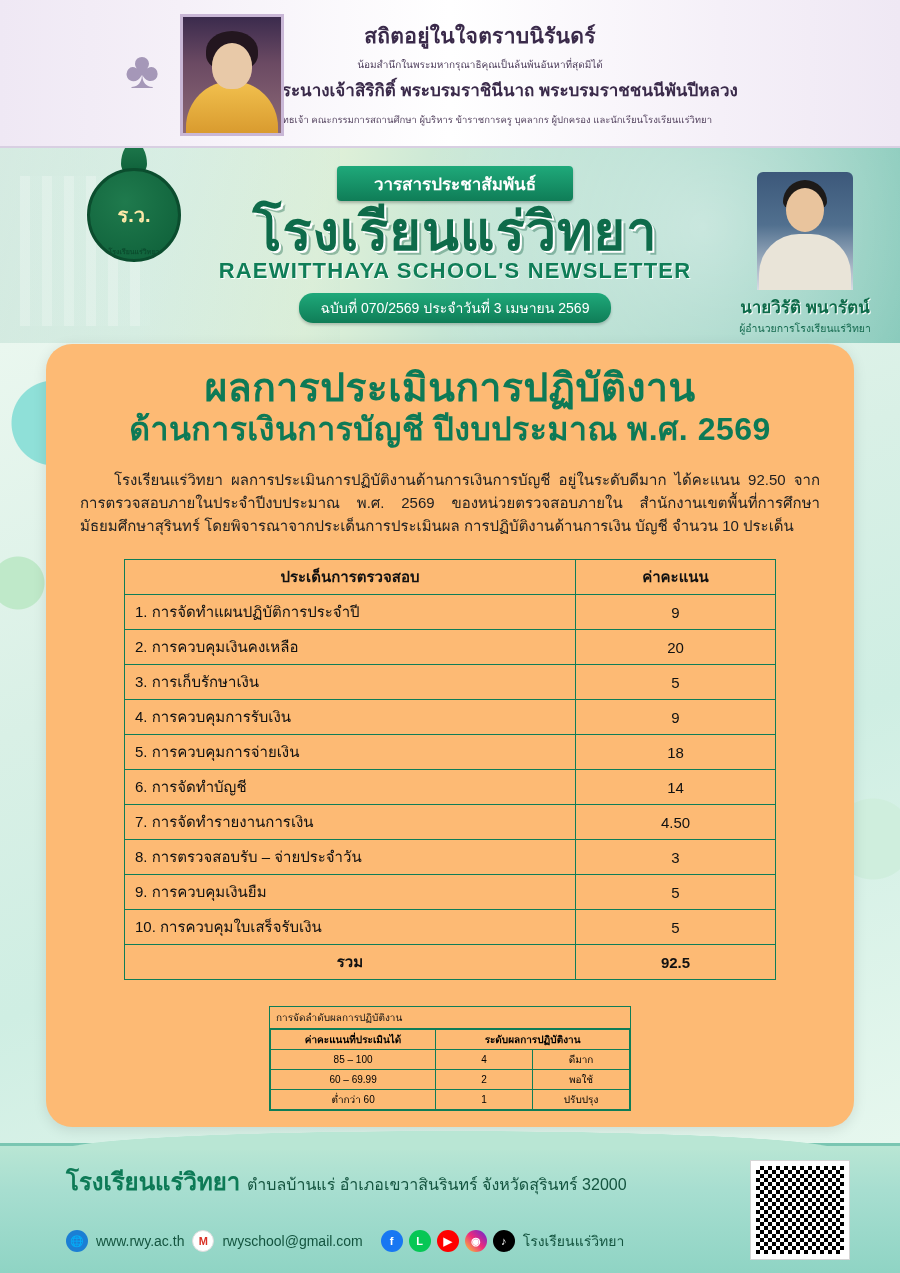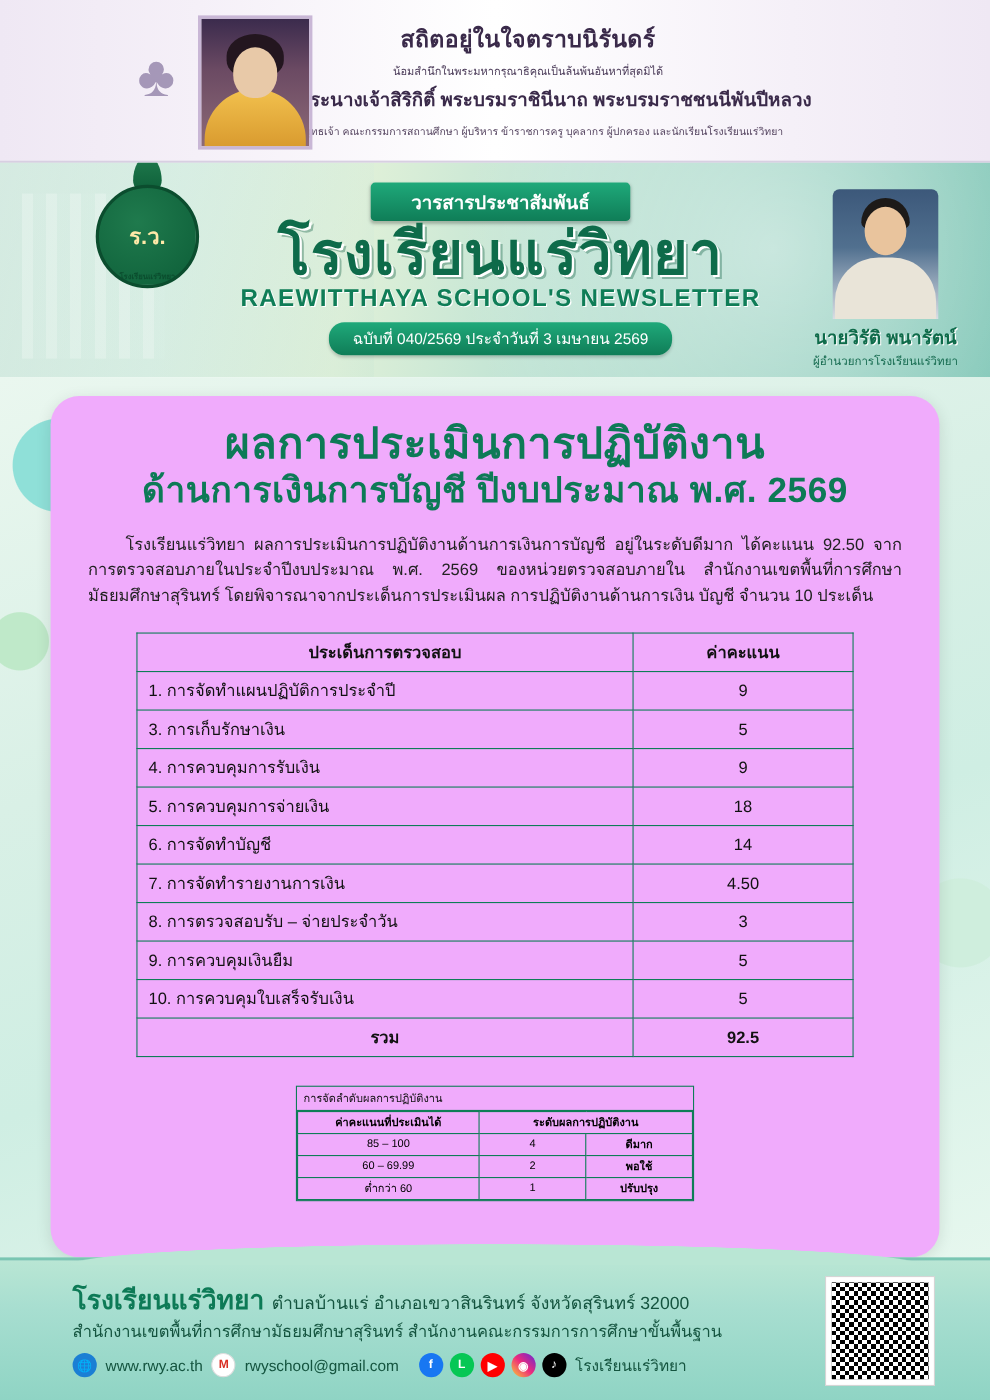--- a/index.html
+++ b/index.html
@@ -158,22 +158,22 @@
   
   .page-bg {
     position:absolute; left:0; top:343px; width:900px; height:800px;
     background:
       radial-gradient(circle at 6% 10%, #8fe0d8 0 42px, rgba(143,224,216,0) 43px),
       radial-gradient(circle at 2% 30%, #bfe9c9 0 26px, rgba(191,233,201,0) 27px),
       radial-gradient(circle at 97% 62%, #cfeedd 0 40px, rgba(207,238,221,0) 41px),
       linear-gradient(160deg,#eaf7ef 0%, #d9f0e6 35%, #cfeee3 60%, #e6f7ee 100%);
   }
   .card {
-    position: absolute; left: 46px; top: 360px; width: 808px; height: 783px;
-    background: #f0abfc;
+    position: absolute; left: 46px; top: 344px; width: 808px; height: 783px;
+    background: #fdba74;
     border-radius: 26px;
     box-shadow: 0 3px 14px rgba(0,0,0,.10);
     padding: 22px 34px;
   }
   .headline {
     text-align:center; color:#0d7a56; font-weight:bold;
     font-size: 39px; line-height: 1.12; letter-spacing: .5px;
   }
   .headline .sub { font-size: 32px; display:block; margin-top: 2px; }
 
@@ -206,21 +206,21 @@
     font-size: 10px;
   }
   .grade-title {
     padding: 3px 6px; font-size: 10px; color:#111;
     border-bottom: 1px solid #0f7d57;
   }
   table.grade { width:100%; border-collapse: collapse; }
   table.grade th, table.grade td {
     border: 1px solid #0f7d57; padding: 2px 4px; text-align:center; font-size:10px;
   }
-  .g-c1 { width: 46%; } .g-c2 { width: 27%; } .g-c3 { width: 27%; font-weight: bold; }
+  .g-c1 { width: 46%; } .g-c2 { width: 27%; } .g-c3 { width: 27%; }
 
   
   .footer {
     position:absolute; left:0; bottom:0; width:900px; height:130px;
     background: linear-gradient(180deg,#b9e6d4 0%, #a7ded0 35%, #8fd4c4 100%);
     border-top: 3px solid #7ac6b2;
   }
   .footer .wave {
     position:absolute; left:0; top:-18px; width:900px; height:22px;
     background: radial-gradient(ellipse at 50% 100%, #b9e6d4 0 60%, rgba(185,230,212,0) 61%);
@@ -271,21 +271,21 @@
     <div class="logo-circle">
       <span>ร.ว.</span>
       <span class="logo-caption">โรงเรียนแร่วิทยา</span>
     </div>
   </div>
 
   <div class="masthead-center">
     <div class="ribbon">วารสารประชาสัมพันธ์</div>
     <div class="title-thai">โรงเรียนแร่วิทยา</div>
     <div class="title-eng">RAEWITTHAYA SCHOOL'S NEWSLETTER</div>
-    <div class="issue-pill">ฉบับที่ 040/2569  ประจำวันที่ 3 เมษายน 2569</div>
+    <div class="issue-pill">ฉบับที่ 070/2569  ประจำวันที่ 3 เมษายน 2569</div>
   </div>
 
   <div class="director">
     <div class="photo">
       <div class="suit"></div>
       <div class="hair"></div>
       <div class="face"></div>
     </div>
     <div class="name">นายวิรัติ พนารัตน์</div>
     <div class="role">ผู้อำนวยการโรงเรียนแร่วิทยา</div>
@@ -307,20 +307,24 @@
       <thead>
         <tr>
           <th>ประเด็นการตรวจสอบ</th>
           <th>ค่าคะแนน</th>
         </tr>
       </thead>
       <tbody id="main-rows">
           <tr>
             <td class="item">1. การจัดทำแผนปฏิบัติการประจำปี</td>
             <td class="score">9</td>
+          </tr>
+          <tr>
+            <td class="item">2. การควบคุมเงินคงเหลือ</td>
+            <td class="score">20</td>
           </tr>
           <tr>
             <td class="item">3. การเก็บรักษาเงิน</td>
             <td class="score">5</td>
           </tr>
           <tr>
             <td class="item">4. การควบคุมการรับเงิน</td>
             <td class="score">9</td>
           </tr>
           <tr>
@@ -388,21 +392,20 @@
 </div>
 
 <div class="footer">
   <div class="wave"></div>
 
   <div class="f-line1">
     <span>โรงเรียนแร่วิทยา</span>
     <span class="addr">ตำบลบ้านแร่ อำเภอเขวาสินรินทร์ จังหวัดสุรินทร์ 32000</span>
   </div>
 
-  <div class="f-line2">สำนักงานเขตพื้นที่การศึกษามัธยมศึกษาสุรินทร์    สำนักงานคณะกรรมการการศึกษาขั้นพื้นฐาน</div>
 
   <div class="f-line3">
     <span class="circ" style="background:#1b7fd4">🌐</span>
     <span>www.rwy.ac.th</span>
     <span class="circ" style="background:#ffffff;color:#d93025;border:1px solid #ddd">M</span>
     <span>rwyschool@gmail.com</span>
     <span class="social">
       <span class="circ" style="background:#1877f2">f</span>
       <span class="circ" style="background:#06c755">L</span>
       <span class="circ" style="background:#ff0000">▶</span>

